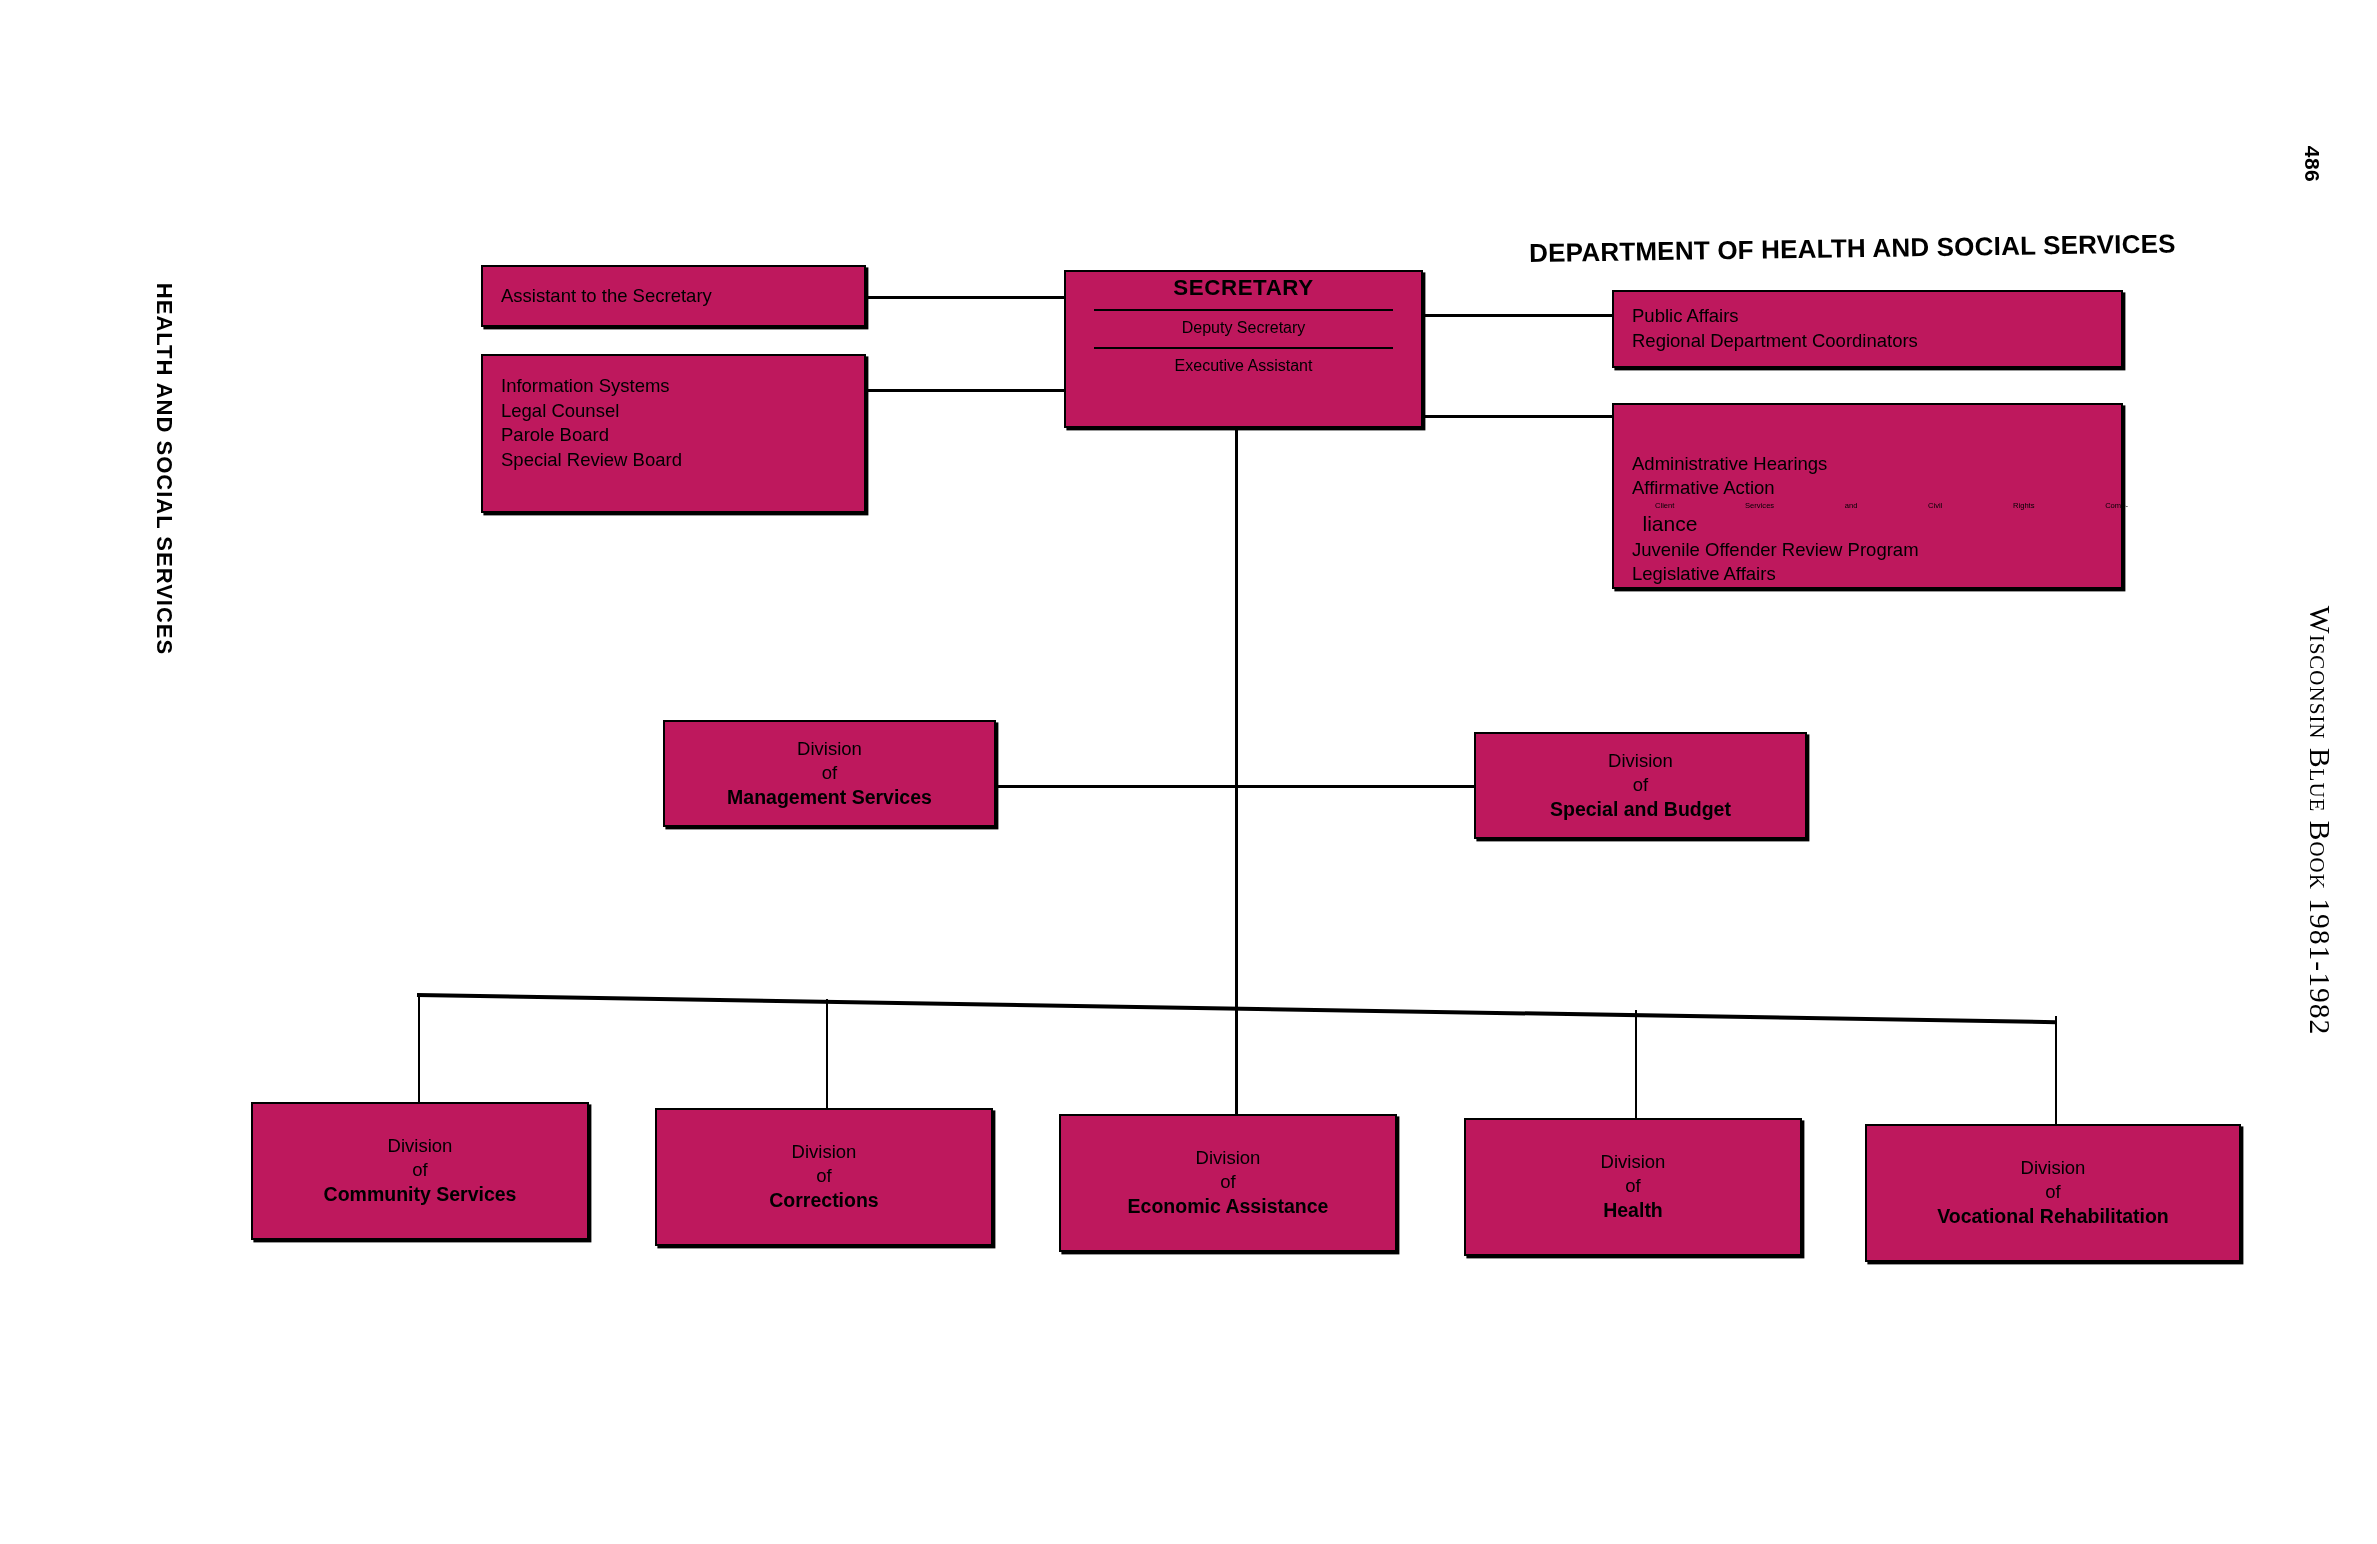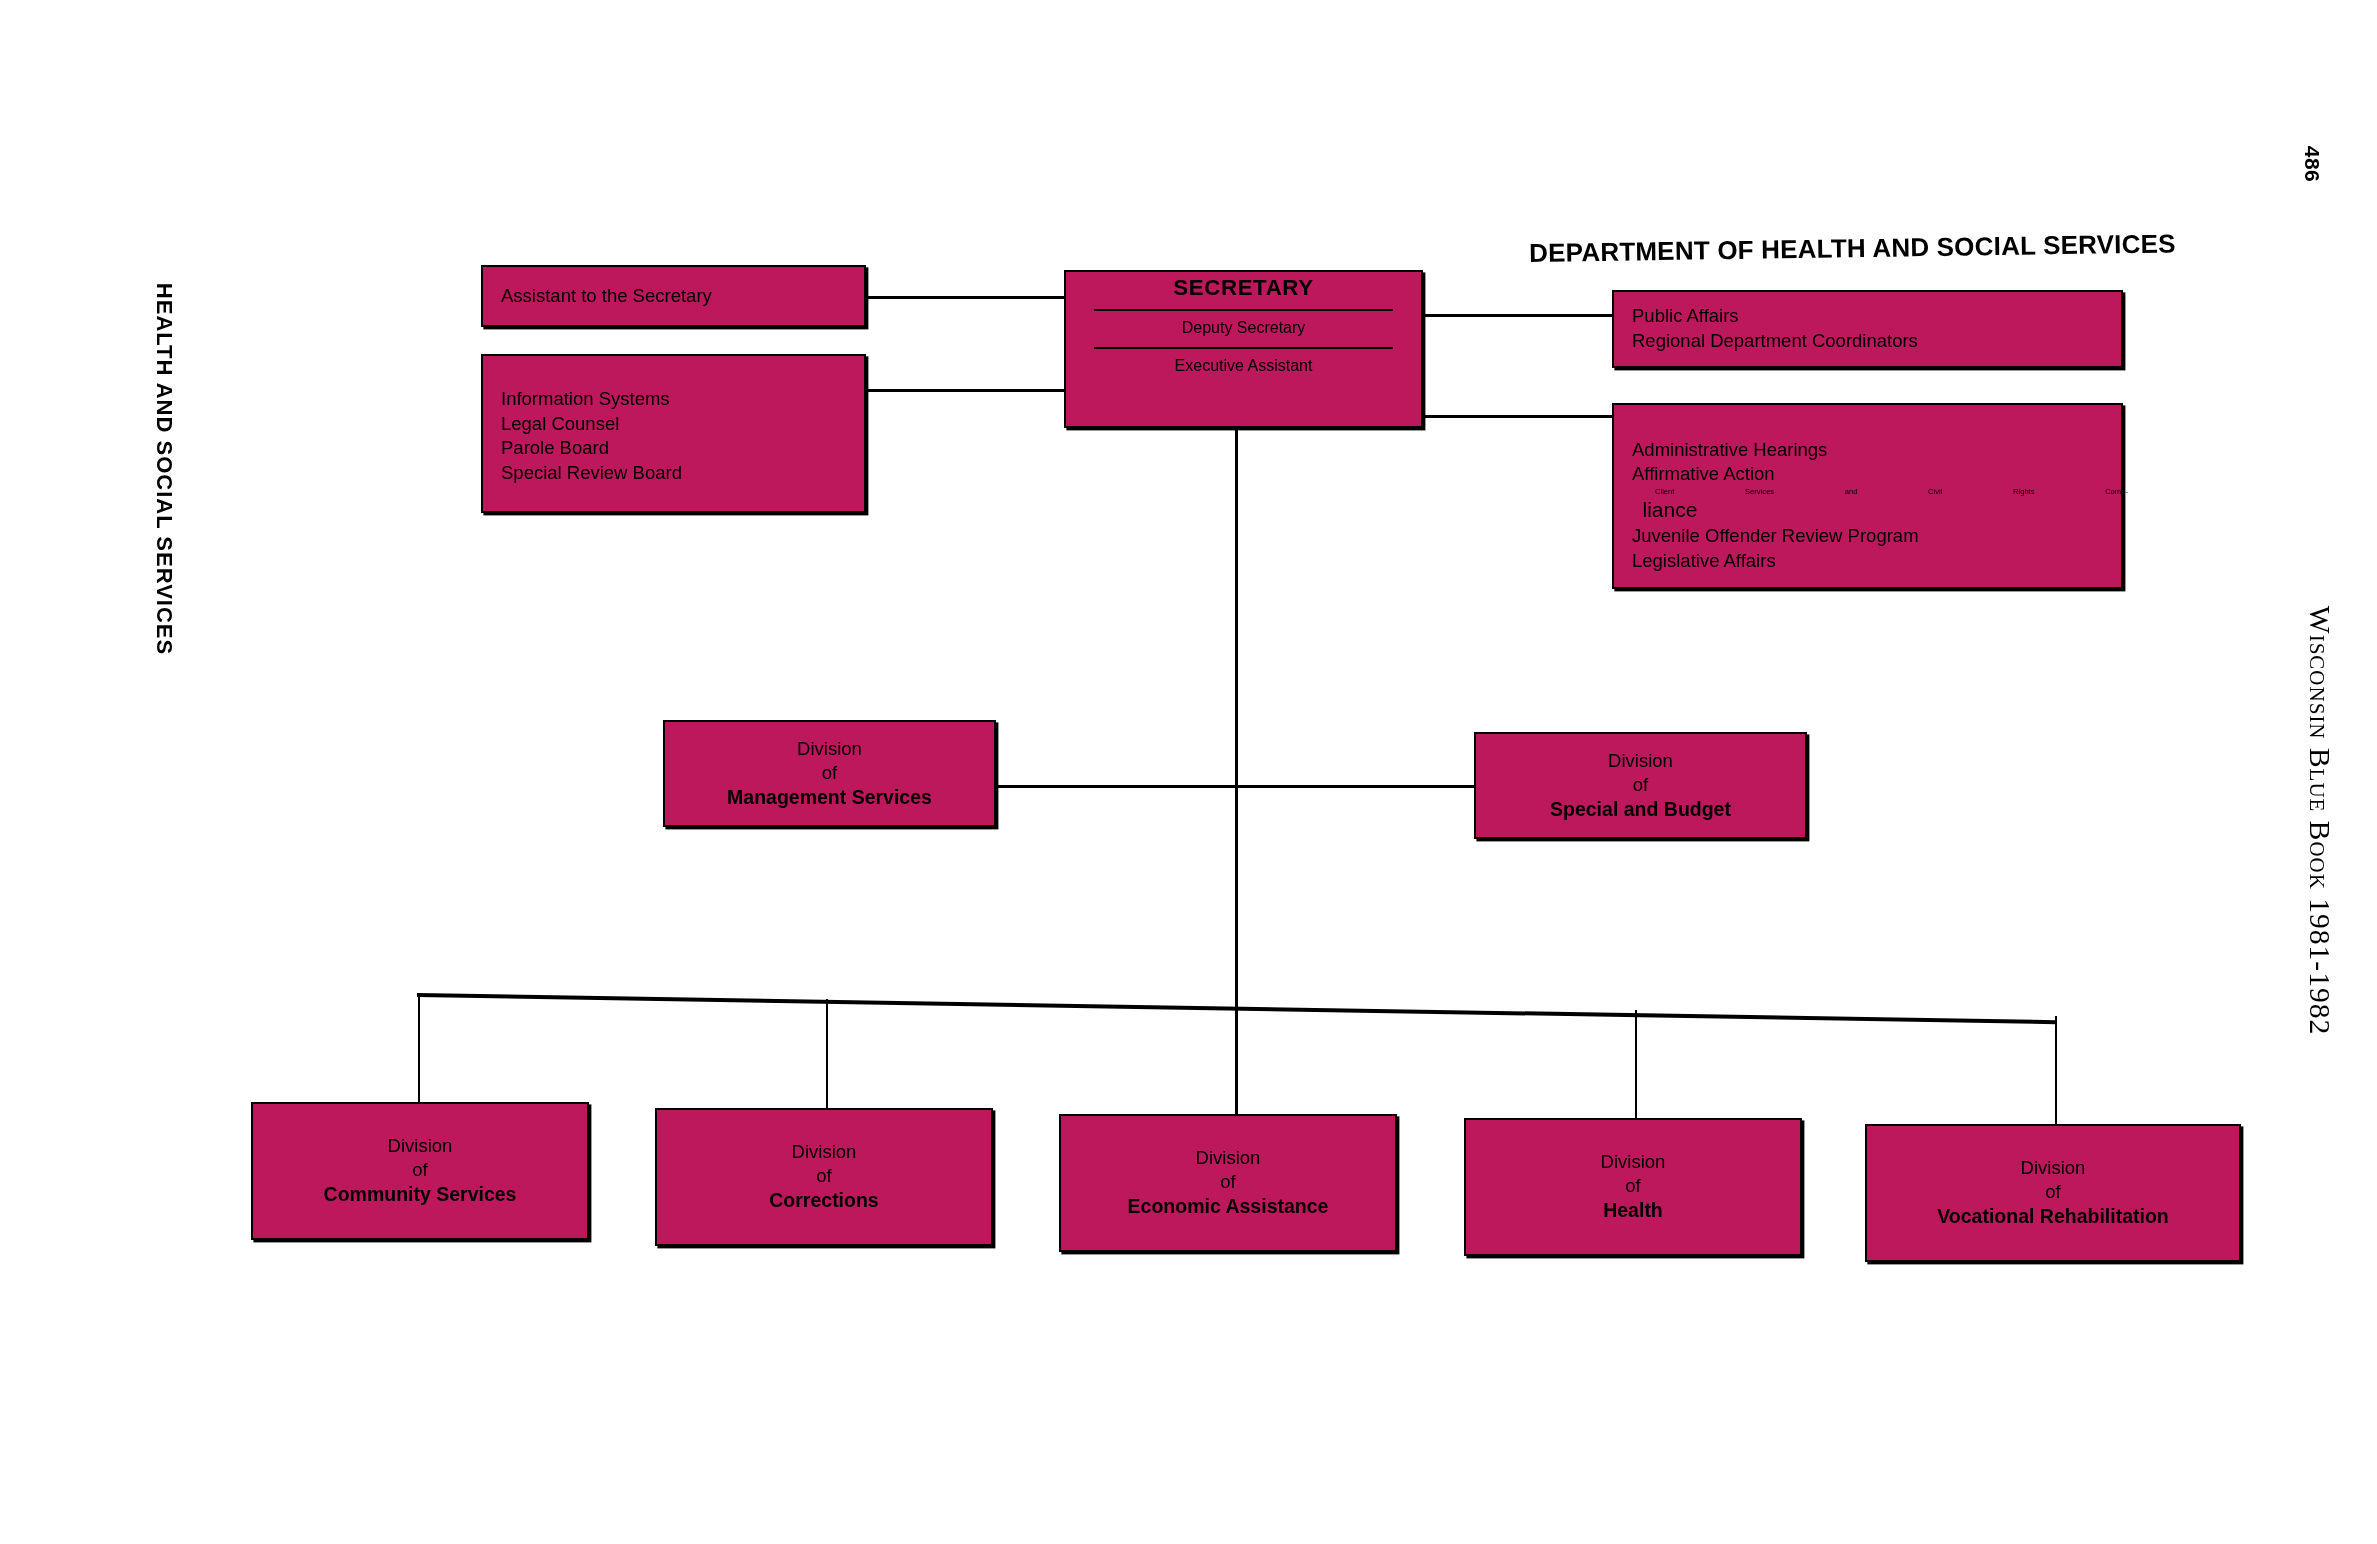--- a/index.html
+++ b/index.html
@@ -193,21 +193,21 @@
 <div class="conn v" style="left:1635px; top:1010px; height:109px; width:2.4px;"></div>
 <div class="conn v" style="left:2055px; top:1016px; height:109px; width:2.4px;"></div>
 
 <div class="box list-box" style="left:481px; top:265px; width:385px; height:62px;">
   <div class="box-inner" style="justify-content:center;">
     <div class="line-text pad-left">Assistant to the Secretary</div>
   </div>
 </div>
 
 <div class="box list-box" style="left:481px; top:354px; width:385px; height:159px;">
-  <div class="box-inner" style="justify-content:flex-start; padding-top:31px;">
+  <div class="box-inner" style="justify-content:flex-start; padding-top:18px;">
     <div class="line-text pad-left">Information Systems</div>
     <div class="line-text pad-left">Legal Counsel</div>
     <div class="line-text pad-left">Parole Board</div>
     <div class="line-text pad-left">Special Review Board</div>
   </div>
 </div>
 
 <div class="box" id="box-secretary" style="left:1064px; top:270px; width:359px; height:158px;">
   <div class="box-inner" style="justify-content:flex-start; padding-top:3px;">
     <div class="sec-title">SECRETARY</div>
@@ -219,21 +219,21 @@
 </div>
 
 <div class="box list-box" style="left:1612px; top:290px; width:511px; height:78px;">
   <div class="box-inner" style="justify-content:center;border-radius:32px;">
     <div class="line-text pad-left">Public Affairs</div>
     <div class="line-text pad-left">Regional Department Coordinators</div>
   </div>
 </div>
 
 <div class="box list-box" style="left:1612px; top:403px; width:511px; height:186px;">
-  <div class="box-inner" style="justify-content:center; padding-top:19px;">
+  <div class="box-inner" style="justify-content:flex-end; padding-top:19px;">
     <div class="line-text pad-left">Administrative Hearings</div>
     <div class="line-text pad-left">Affirmative Action</div>
     <div class="pad-left">
       <span class="justify-row">
         <span>Client</span>
         <span>Services</span>
         <span>and</span>
         <span>Civil</span>
         <span>Rights</span>
         <span>Comp-</span>

